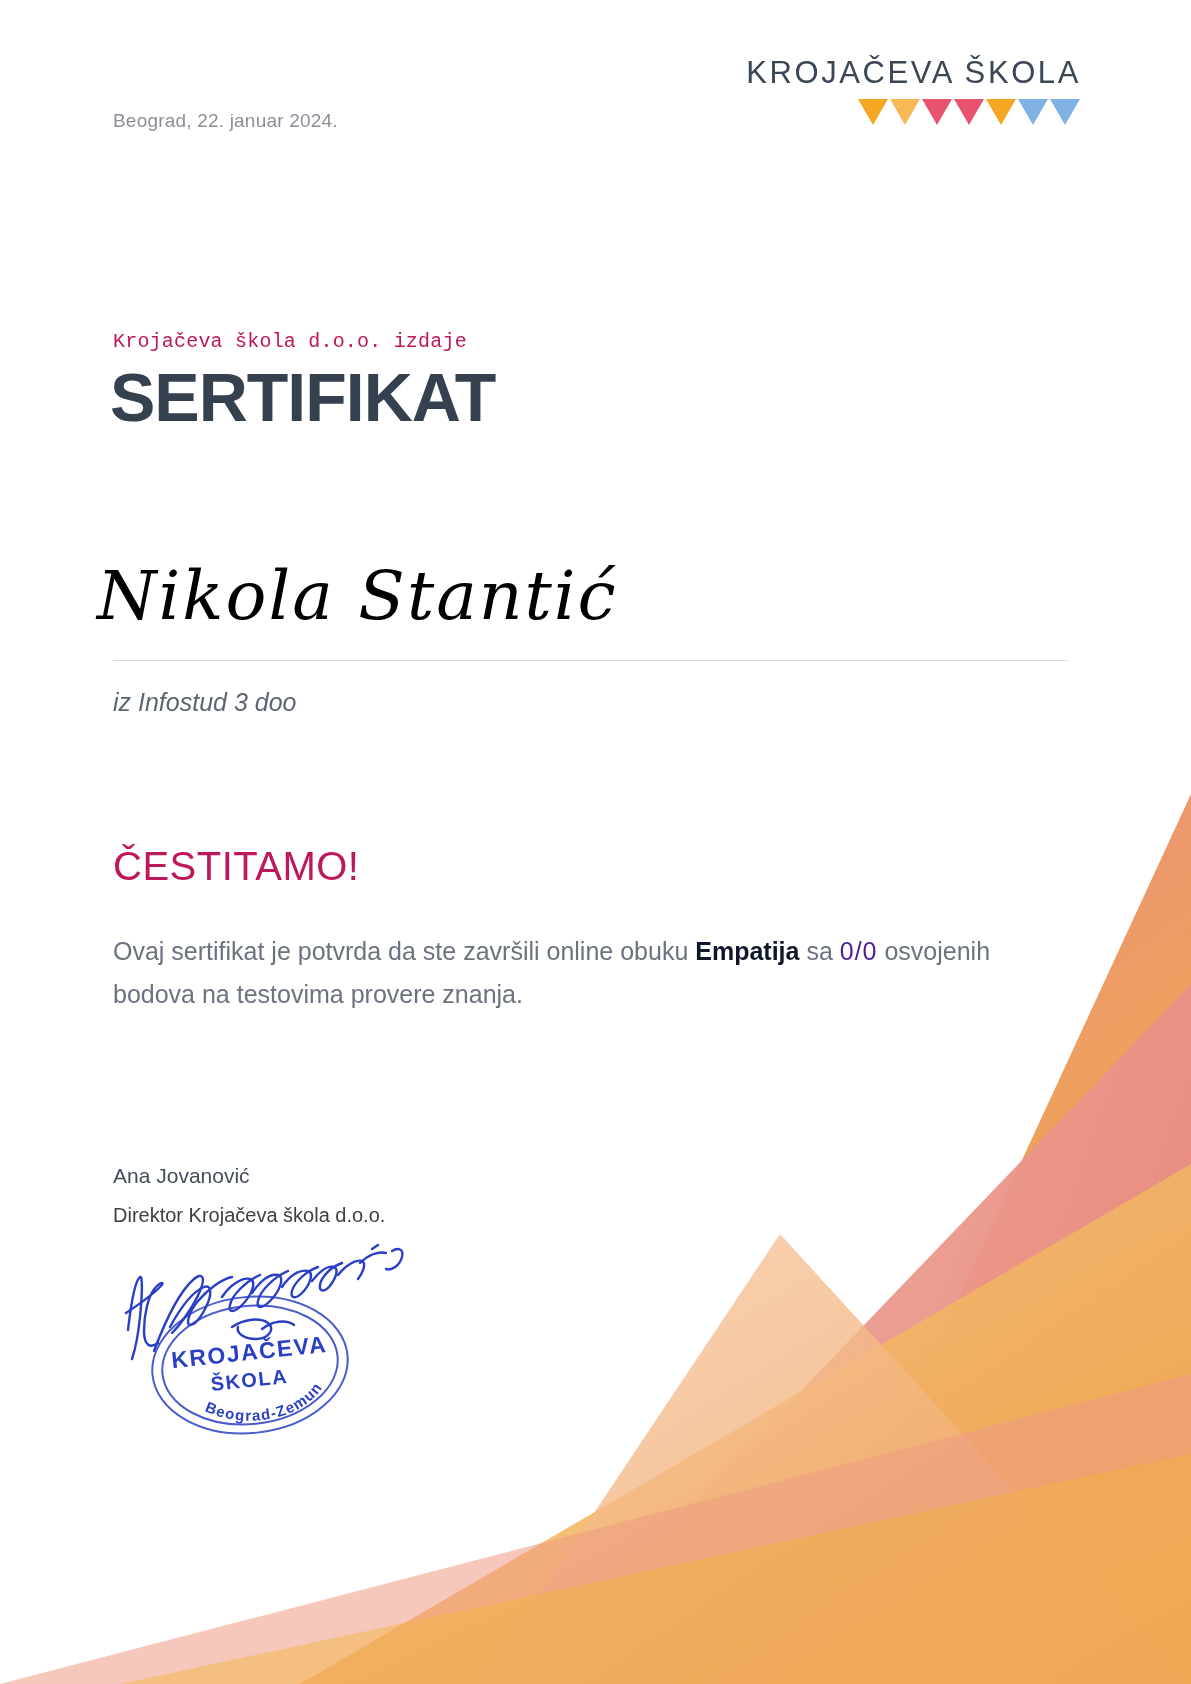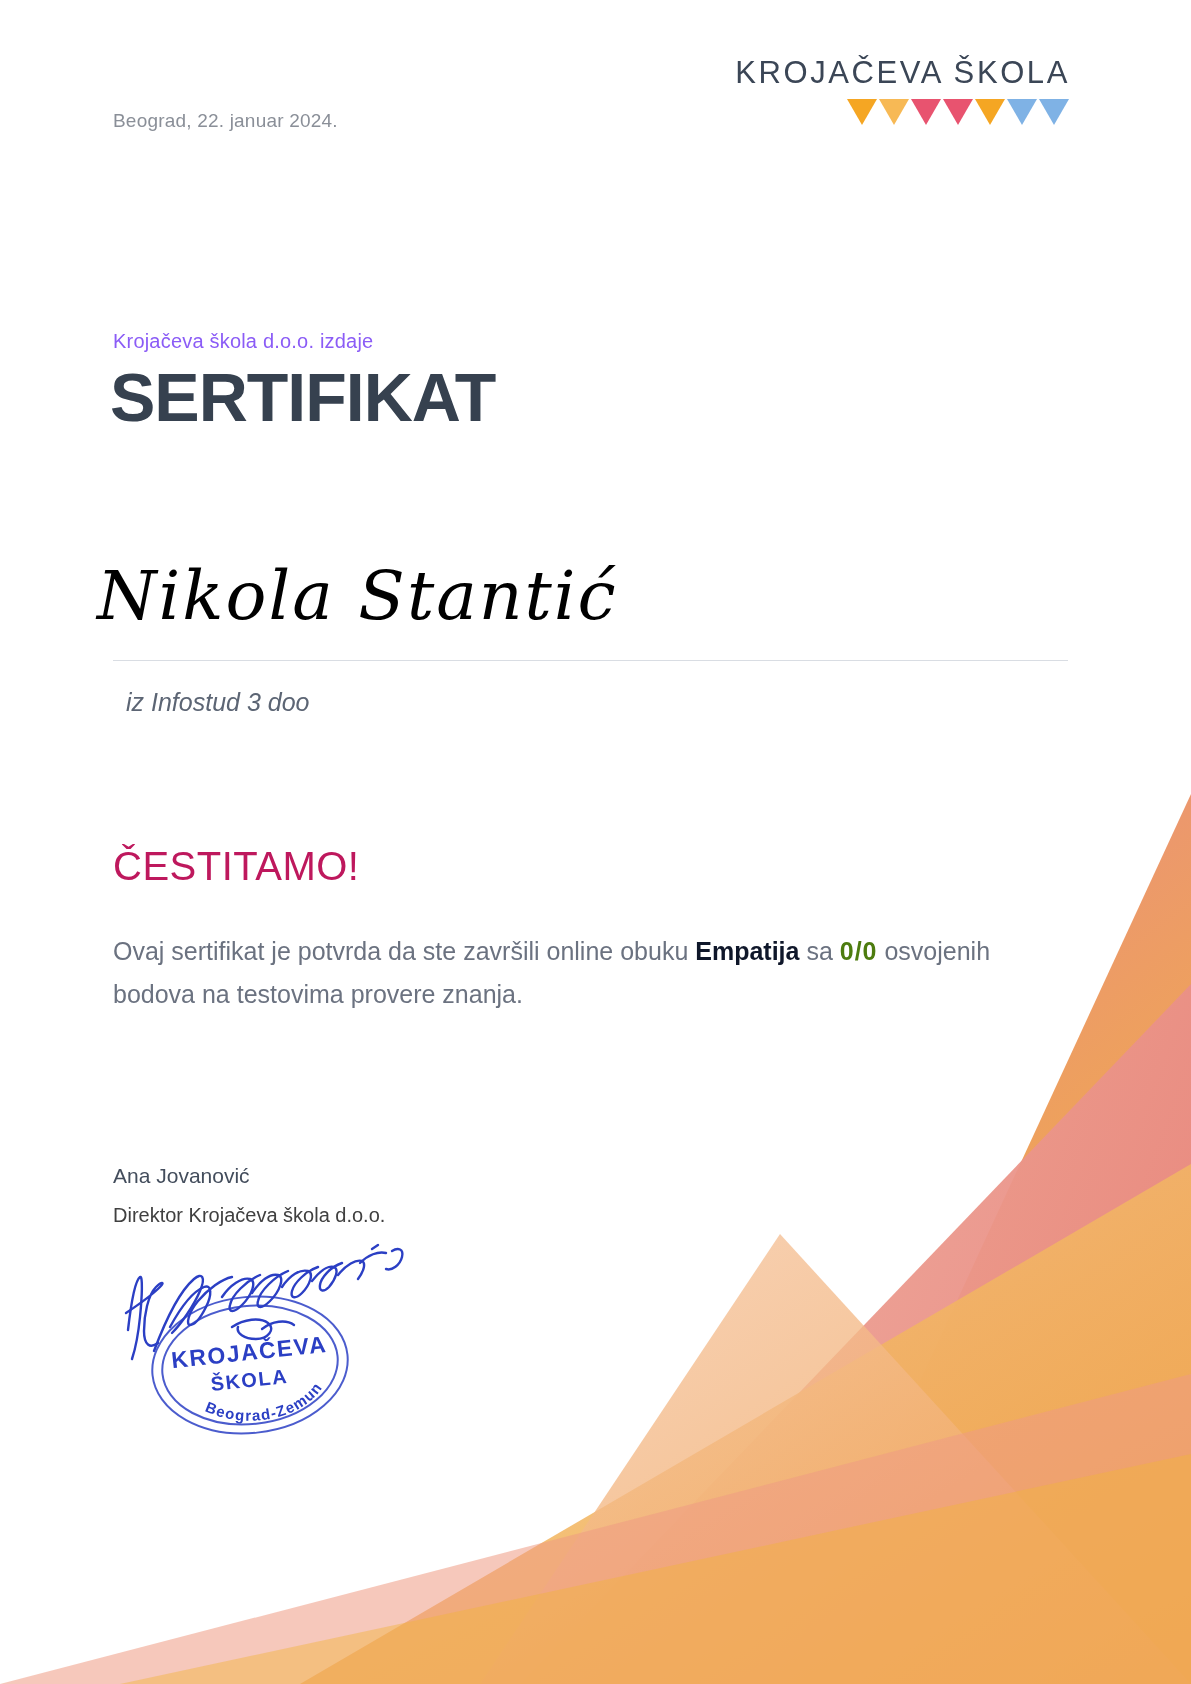--- a/index.html
+++ b/index.html
@@ -37,21 +37,21 @@
   .issue-date {
     position: absolute;
     left: 113px;
     top: 110px;
     font-size: 19px;
     color: #8a8f98;
     letter-spacing: 0.2px;
   }
   .logo {
     position: absolute;
-    right: 121px;
+    right: 110px;
     top: 55px;
     text-align: right;
   }
   .logo-word {
     font-size: 31px;
     letter-spacing: 2.6px;
     color: #3b4656;
     font-weight: 400;
     white-space: nowrap;
   }
@@ -70,22 +70,23 @@
     border-top: 26px solid currentColor;
     margin: 0 1px;
   }
 
   
   .issuer {
     position: absolute;
     left: 113px;
     top: 330px;
     font-size: 20px;
-    color: #8b5cf6;
+    color: #be185d;
     letter-spacing: 0.2px;
+    font-family: Liberation Mono, monospace;
   }
   .title {
     position: absolute;
     left: 110px;
     top: 358px;
     font-size: 68px;
     font-weight: 700;
     color: #36414f;
     letter-spacing: -1px;
   }
@@ -103,21 +104,21 @@
   .recipient-rule {
     position: absolute;
     left: 113px;
     top: 660px;
     width: 955px;
     height: 1px;
     background: #d9dde3;
   }
   .company {
     position: absolute;
-    left: 126px;
+    left: 113px;
     top: 688px;
     font-size: 25px;
     font-style: italic;
     color: #5c6574;
   }
 
   .congrats {
     position: absolute;
     left: 113px;
     top: 844px;
@@ -133,22 +134,22 @@
     width: 900px;
     font-size: 25px;
     line-height: 43px;
     color: #6b7280;
   }
   .course-name {
     color: #0f172a;
     font-weight: 700;
   }
   .score {
-    color: #4d7c0f;
-    font-weight: 700;
+    color: #4c1d95;
+    font-weight: 400;
     letter-spacing: 1px;
   }
 
   
   .signer-name {
     position: absolute;
     left: 113px;
     top: 1164px;
     font-size: 21px;
     color: #434d5c;

